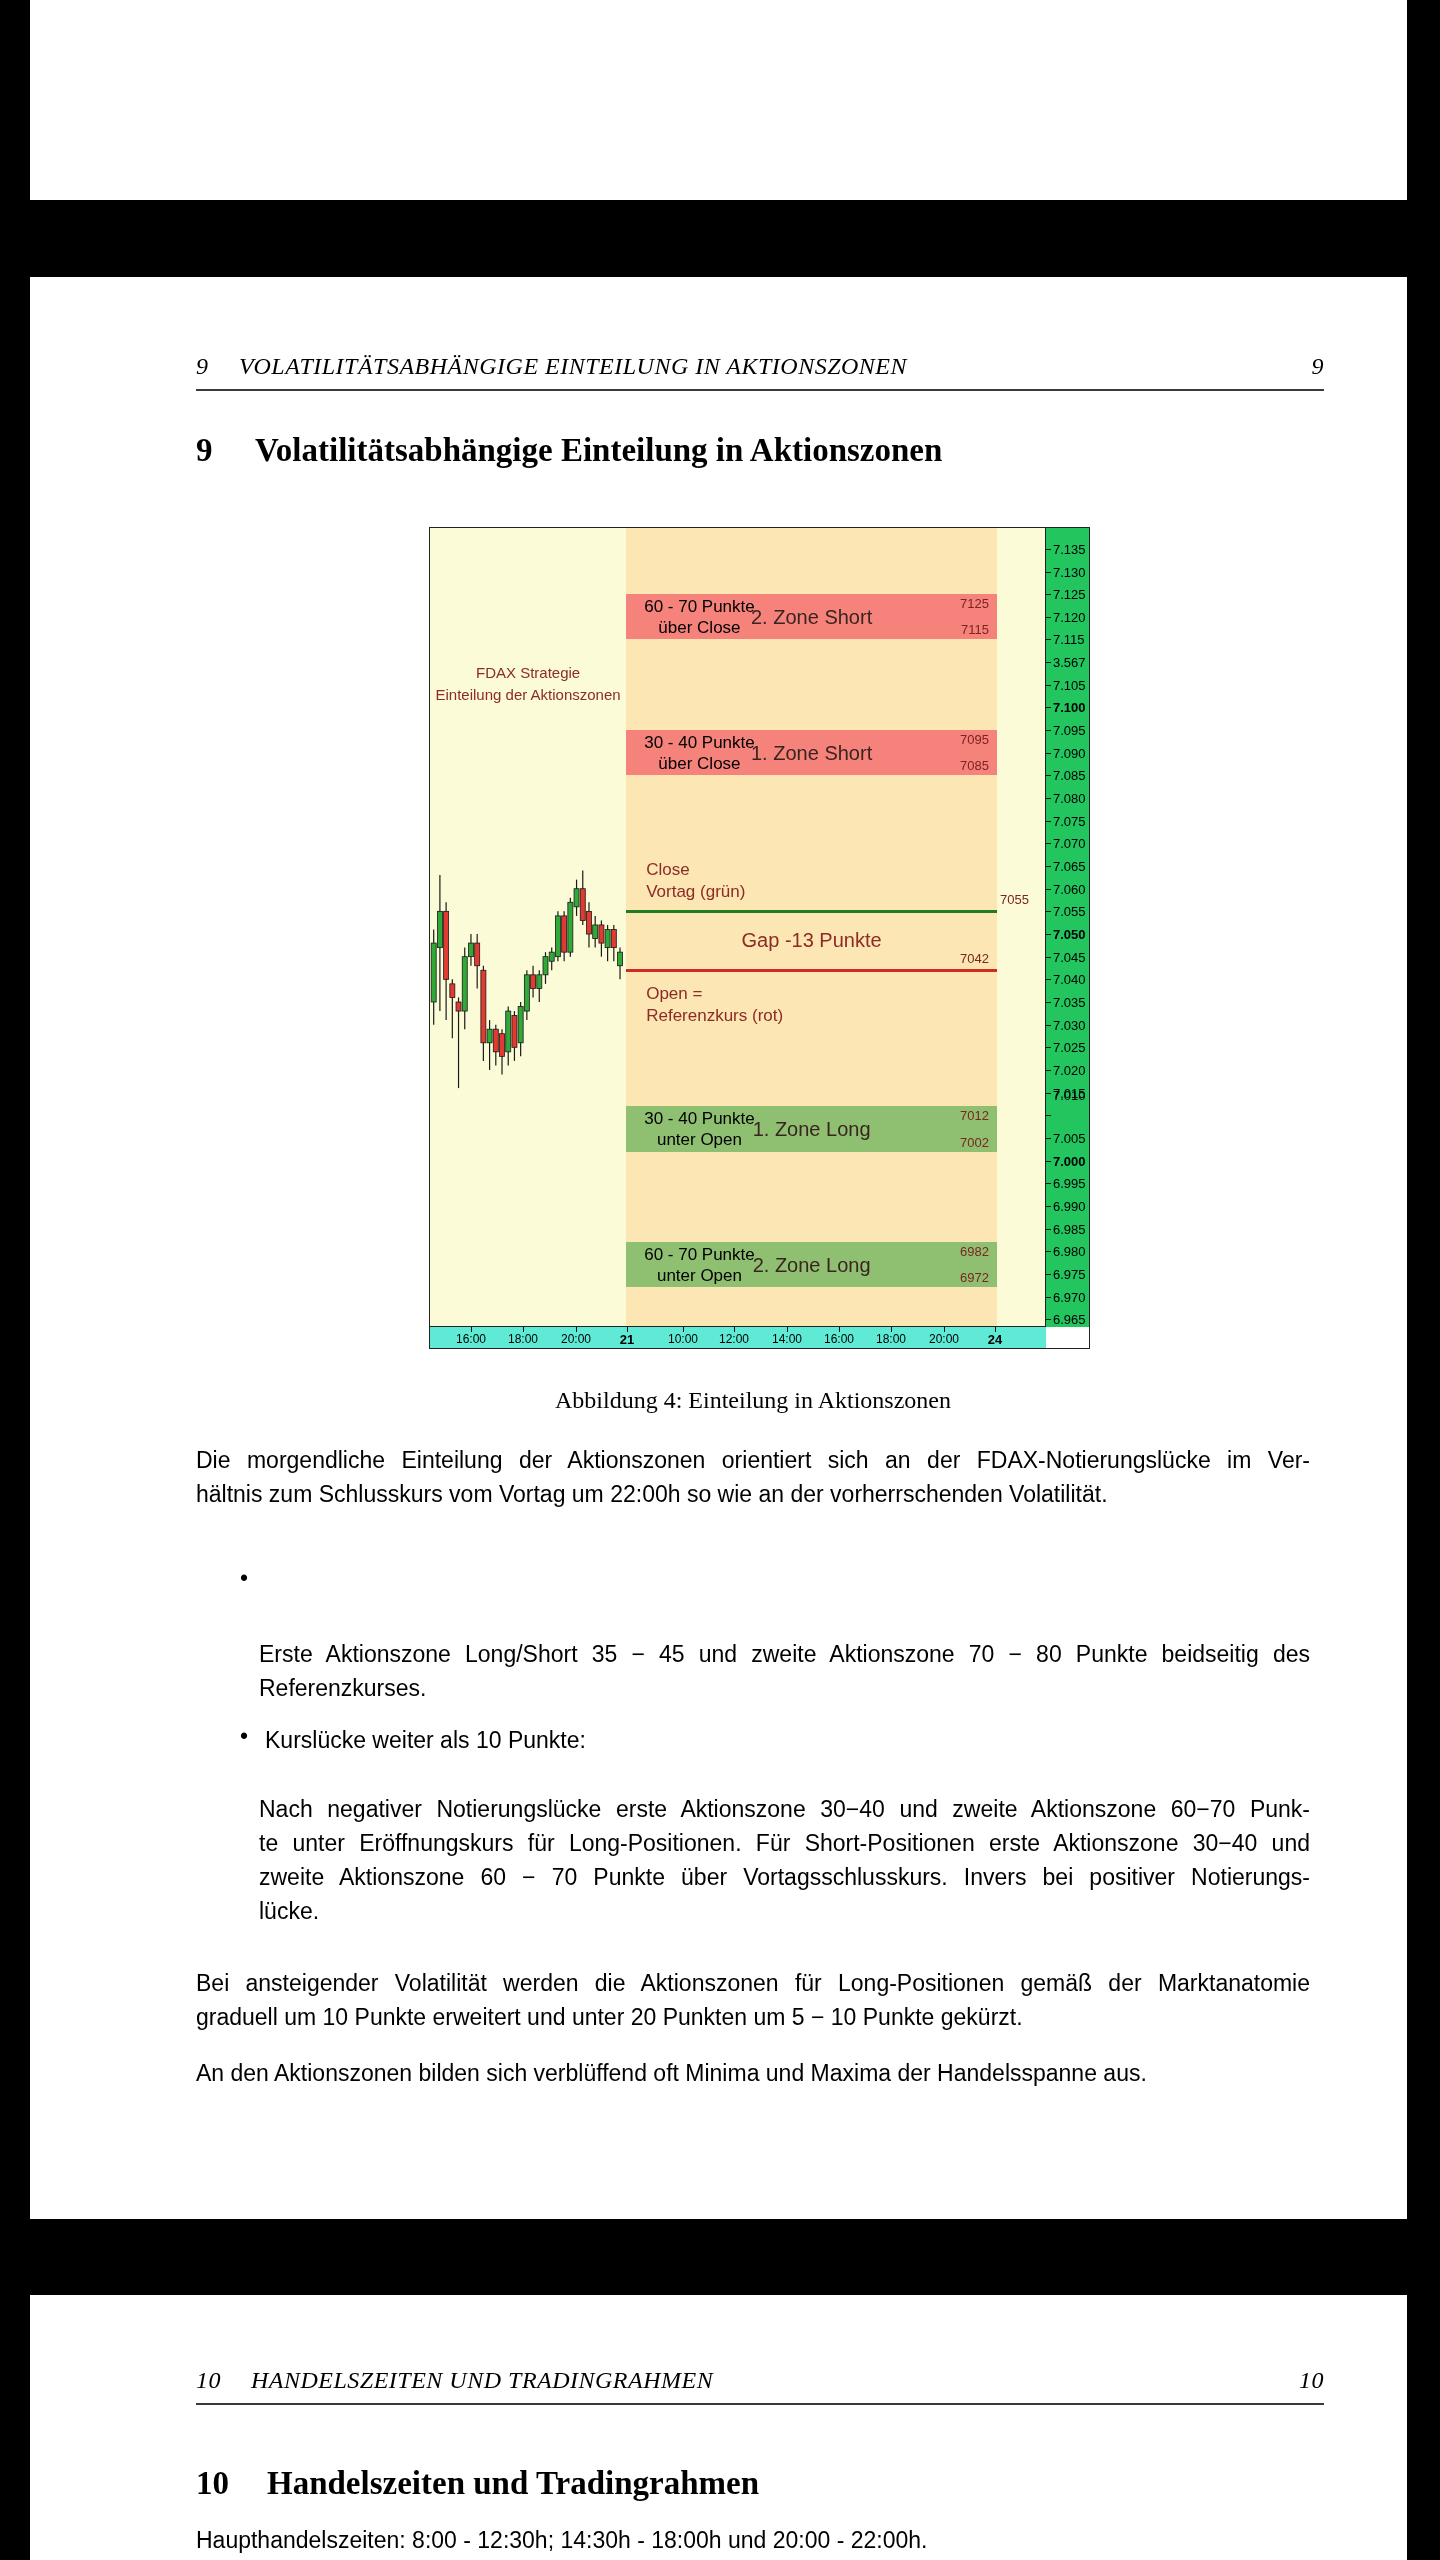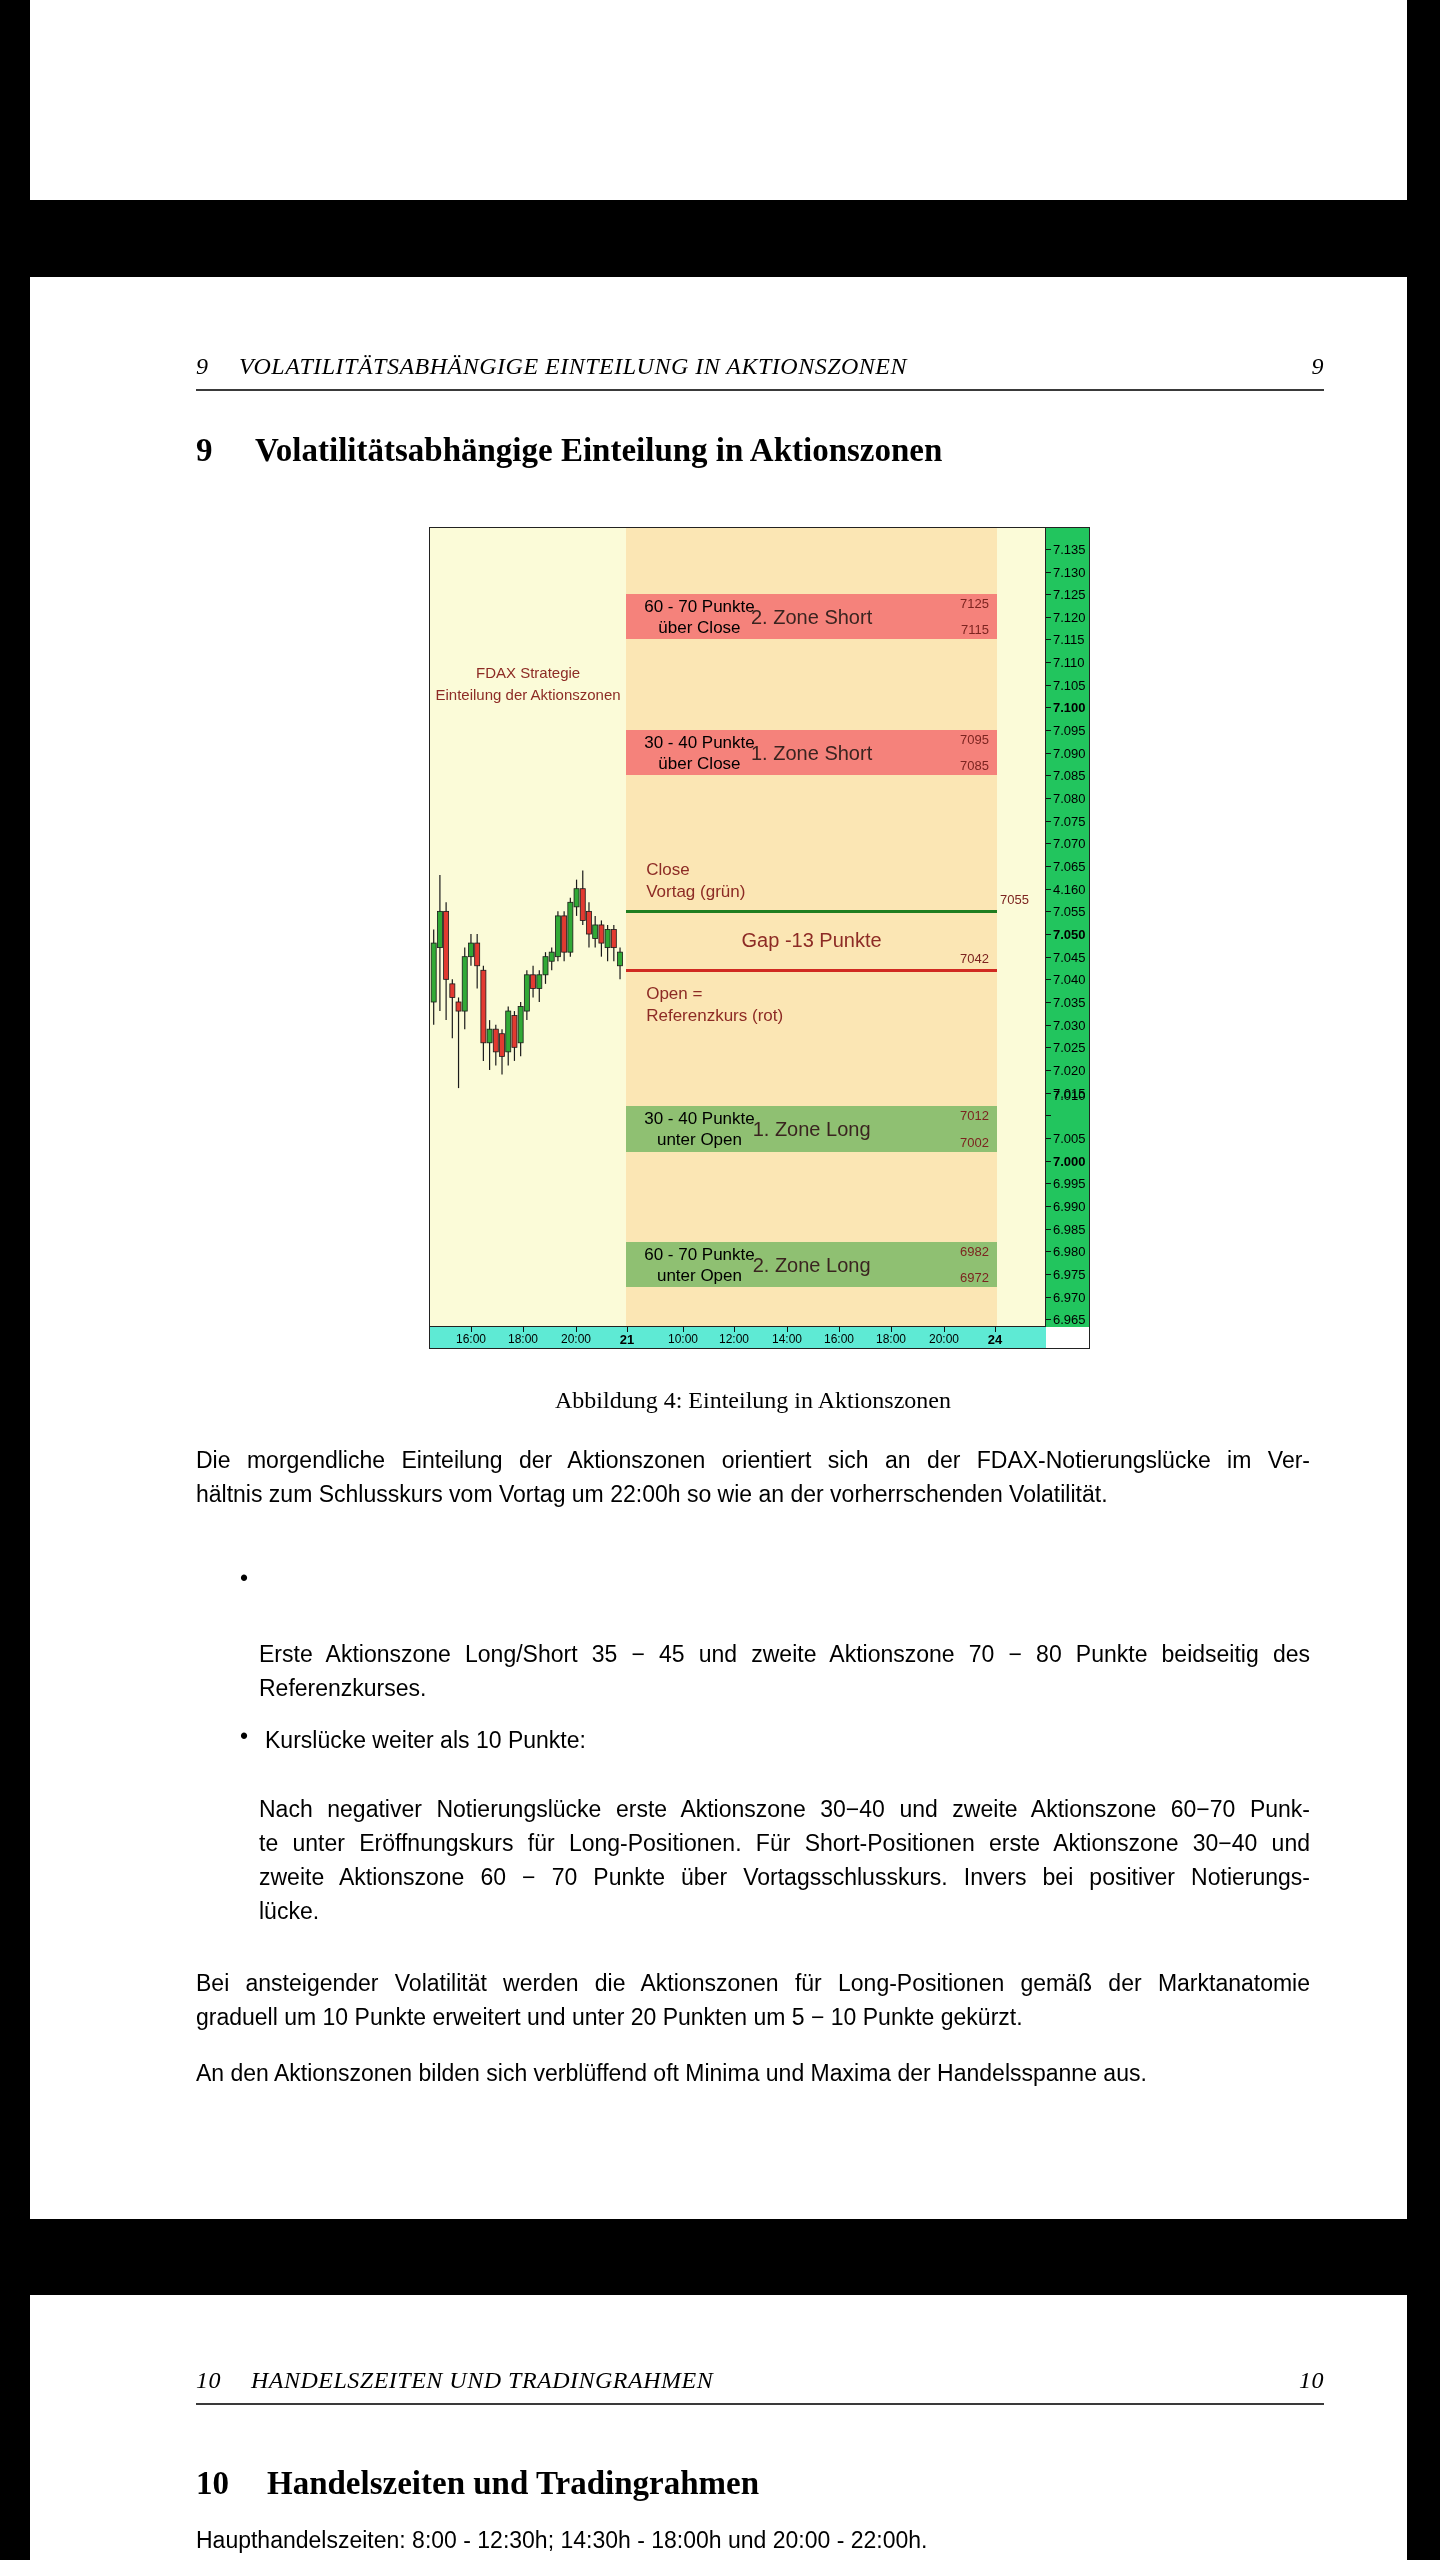--- a/index.html
+++ b/index.html
@@ -177,41 +177,41 @@
         <div class="ytick-label" style="top: 13.845px;">7.135</div>
         <div class="ytick-mark" style="top: 43.5026px;"></div>
         <div class="ytick-label" style="top: 36.5026px;">7.130</div>
         <div class="ytick-mark" style="top: 66.1601px;"></div>
         <div class="ytick-label" style="top: 59.1601px;">7.125</div>
         <div class="ytick-mark" style="top: 88.8177px;"></div>
         <div class="ytick-label" style="top: 81.8177px;">7.120</div>
         <div class="ytick-mark" style="top: 111.475px;"></div>
         <div class="ytick-label" style="top: 104.475px;">7.115</div>
         <div class="ytick-mark" style="top: 134.133px;"></div>
-        <div class="ytick-label" style="top: 127.133px;">7.110</div>
+        <div class="ytick-label" style="top: 127.133px;">3.567</div>
         <div class="ytick-mark" style="top: 156.79px;"></div>
         <div class="ytick-label" style="top: 149.79px;">7.105</div>
         <div class="ytick-mark" style="top: 179.448px;"></div>
         <div class="ytick-label bold" style="top: 172.448px;">7.100</div>
         <div class="ytick-mark" style="top: 202.106px;"></div>
         <div class="ytick-label" style="top: 195.106px;">7.095</div>
         <div class="ytick-mark" style="top: 224.763px;"></div>
         <div class="ytick-label" style="top: 217.763px;">7.090</div>
         <div class="ytick-mark" style="top: 247.421px;"></div>
         <div class="ytick-label" style="top: 240.421px;">7.085</div>
         <div class="ytick-mark" style="top: 270.078px;"></div>
         <div class="ytick-label" style="top: 263.078px;">7.080</div>
         <div class="ytick-mark" style="top: 292.736px;"></div>
         <div class="ytick-label" style="top: 285.736px;">7.075</div>
         <div class="ytick-mark" style="top: 315.394px;"></div>
         <div class="ytick-label" style="top: 308.394px;">7.070</div>
         <div class="ytick-mark" style="top: 338.051px;"></div>
         <div class="ytick-label" style="top: 331.051px;">7.065</div>
         <div class="ytick-mark" style="top: 360.709px;"></div>
-        <div class="ytick-label" style="top: 353.709px;">4.160</div>
+        <div class="ytick-label" style="top: 353.709px;">7.060</div>
         <div class="ytick-mark" style="top: 383.366px;"></div>
         <div class="ytick-label" style="top: 376.366px;">7.055</div>
         <div class="ytick-mark" style="top: 406.024px;"></div>
         <div class="ytick-label bold" style="top: 399.024px;">7.050</div>
         <div class="ytick-mark" style="top: 428.681px;"></div>
         <div class="ytick-label" style="top: 421.681px;">7.045</div>
         <div class="ytick-mark" style="top: 451.339px;"></div>
         <div class="ytick-label" style="top: 444.339px;">7.040</div>
         <div class="ytick-mark" style="top: 473.997px;"></div>
         <div class="ytick-label" style="top: 466.997px;">7.035</div>

